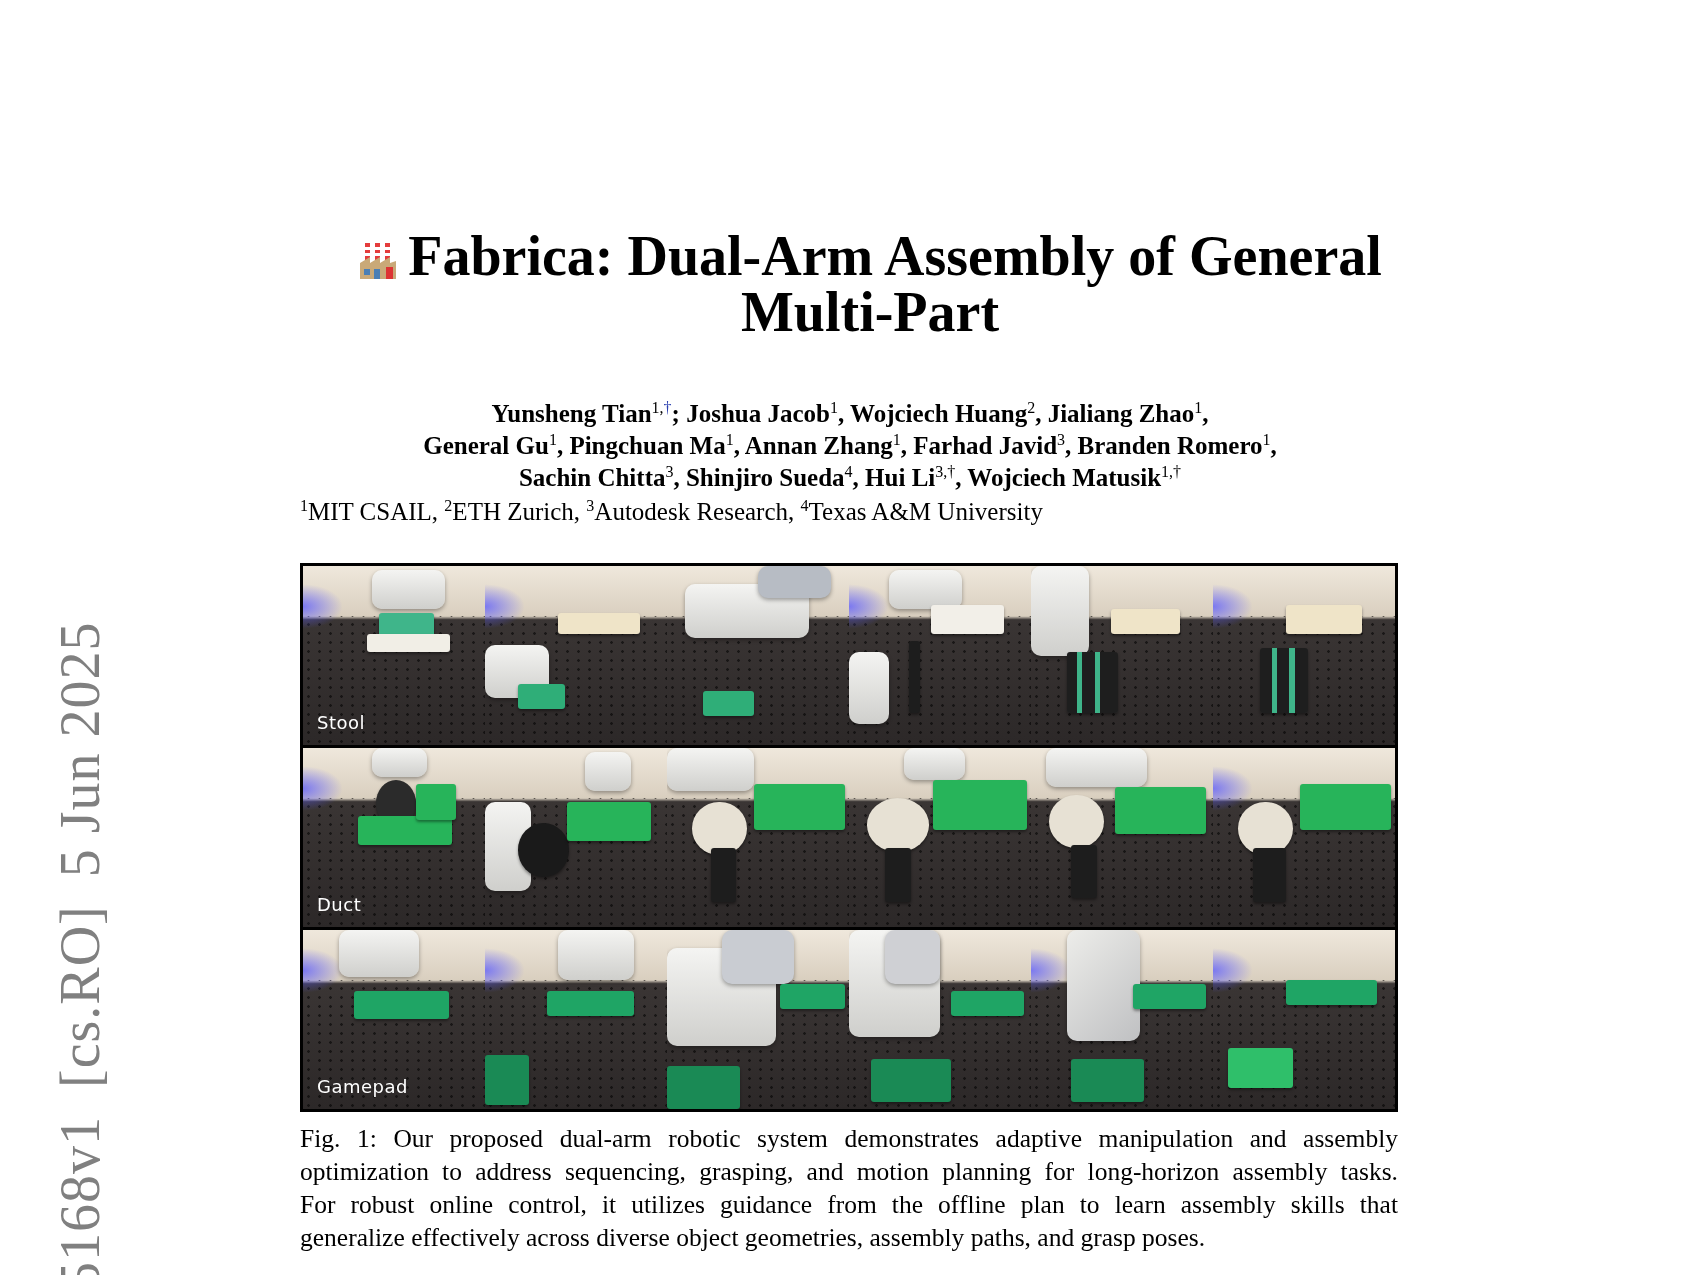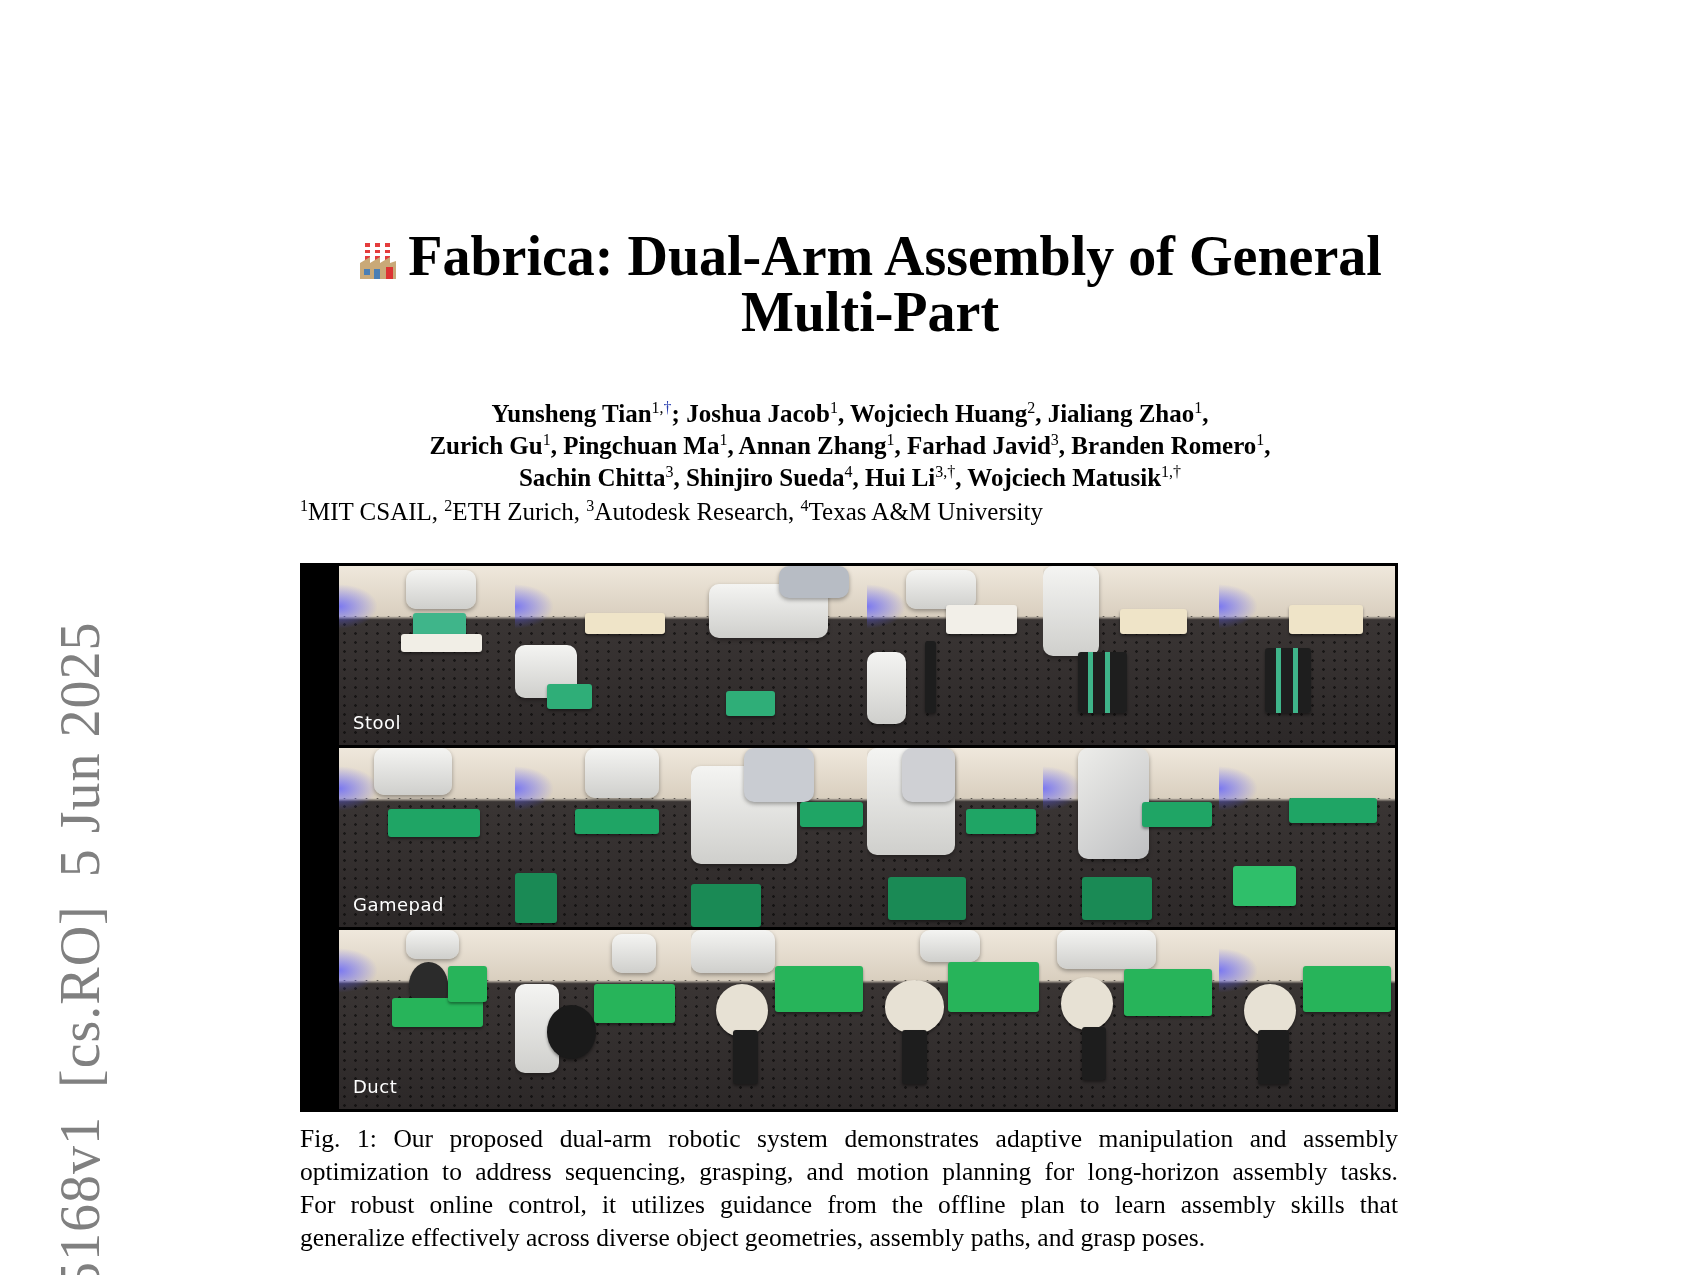--- a/index.html
+++ b/index.html
@@ -33,21 +33,21 @@
   .authors sup { font-weight: normal; font-size: 16px; vertical-align: 9px; line-height: 0; }
   .authors sup.blue { color: #2a3fb0; }
   .affils {
     position: absolute; left: 300px; top: 496px; width: 1100px;
     font-size: 25px; line-height: 32px;
   }
   .affils sup { font-size: 16px; vertical-align: 9px; line-height: 0; }
   .figure {
     position: absolute; left: 300px; top: 563px; width: 1098px; height: 549px;
     background: #000; box-sizing: border-box; border: 3px solid #000;
-    display: grid; grid-template-rows: repeat(3, 1fr); row-gap: 3px; padding-left: 36px;
+    display: grid; grid-template-rows: repeat(3, 1fr); row-gap: 3px;
   }
   .fig-row { display: grid; grid-template-columns: repeat(6, 1fr); position: relative; }
   .panel {
     position: relative; overflow: hidden;
     background:
       radial-gradient(circle, rgba(0,0,0,0.55) 1px, transparent 1.6px) 0 0/11px 9px,
       linear-gradient(180deg, #e9e1d4 0%, #ddd3c3 28%, #3a3534 30%, #2c2828 100%);
   }
   .panel .wall { position: absolute; left: 0; right: 0; top: 0; height: 28%; background: linear-gradient(180deg,#efe8dc,#d9cfbf); }
   .panel .robot {
@@ -96,21 +96,21 @@
 </div>
 
 <div class="authors">
   <span class="row">
     <span>Yunsheng Tian</span><sup>1,</sup><sup class="blue">†</sup><span>; </span>
     <span>Joshua Jacob</span><sup>1</sup><span>, </span>
     <span>Wojciech Huang</span><sup>2</sup><span>, </span>
     <span>Jialiang Zhao</span><sup>1</sup><span>,</span>
   </span>
   <span class="row">
-    <span>Zurich Gu</span><sup>1</sup><span>, </span>
+    <span>General Gu</span><sup>1</sup><span>, </span>
     <span>Pingchuan Ma</span><sup>1</sup><span>, </span>
     <span>Annan Zhang</span><sup>1</sup><span>, </span>
     <span>Farhad Javid</span><sup>3</sup><span>, </span>
     <span>Branden Romero</span><sup>1</sup><span>,</span>
   </span>
   <span class="row">
     <span>Sachin Chitta</span><sup>3</sup><span>, </span>
     <span>Shinjiro Sueda</span><sup>4</sup><span>, </span>
     <span>Hui Li</span><sup>3,†</sup><span>, </span>
     <span>Wojciech Matusik</span><sup>1,†</sup>
@@ -164,20 +164,67 @@
         <div class="part" style="left:40%;top:22%;width:42%;height:16%;background:#efe4c8"></div>
         <div class="part" style="left:26%;top:46%;width:26%;height:36%;background:linear-gradient(90deg,#1e1e1e 0 25%,#3fb58a 25% 35%,#1e1e1e 35% 60%,#3fb58a 60% 72%,#1e1e1e 72%)"></div>
       </div>
     <span class="row-label">Stool</span>
   </div>
 
   <div class="fig-row">
     <div class="panel">
         <div class="wall"></div>
         <div class="glow"></div>
+        <div class="robot" style="left:38%;top:0;width:30%;height:16%"></div>
+        <div class="part" style="left:40%;top:18%;width:22%;height:26%;border-radius:50%;background:#2b2b2b"></div>
+        <div class="part" style="left:30%;top:38%;width:52%;height:16%;background:#27b45a"></div>
+        <div class="part" style="left:62%;top:20%;width:22%;height:20%;background:#27b45a"></div>
+      </div>
+    <div class="panel">
+        <div class="wall"></div>
+        <div class="robot" style="left:0;top:30%;width:25%;height:50%"></div>
+        <div class="part" style="left:18%;top:42%;width:28%;height:30%;border-radius:50%;background:#1a1a1a"></div>
+        <div class="part" style="left:45%;top:30%;width:46%;height:22%;background:#27b45a"></div>
+        <div class="robot" style="left:55%;top:2%;width:25%;height:22%"></div>
+      </div>
+    <div class="panel">
+        <div class="wall"></div>
+        <div class="robot" style="left:0;top:0;width:48%;height:24%"></div>
+        <div class="part" style="left:14%;top:30%;width:30%;height:30%;border-radius:50%;background:#e7e1d4"></div>
+        <div class="part" style="left:24%;top:56%;width:14%;height:30%;background:#1d1d1d"></div>
+        <div class="part" style="left:48%;top:20%;width:50%;height:26%;background:#27b45a"></div>
+      </div>
+    <div class="panel">
+        <div class="wall"></div>
+        <div class="robot" style="left:30%;top:0;width:34%;height:18%"></div>
+        <div class="part" style="left:10%;top:28%;width:34%;height:30%;border-radius:50%;background:#e7e1d4"></div>
+        <div class="part" style="left:20%;top:56%;width:14%;height:30%;background:#1d1d1d"></div>
+        <div class="part" style="left:46%;top:18%;width:52%;height:28%;background:#27b45a"></div>
+      </div>
+    <div class="panel">
+        <div class="wall"></div>
+        <div class="robot" style="left:8%;top:0;width:56%;height:22%"></div>
+        <div class="part" style="left:10%;top:26%;width:30%;height:30%;border-radius:50%;background:#e7e1d4"></div>
+        <div class="part" style="left:22%;top:54%;width:14%;height:30%;background:#1d1d1d"></div>
+        <div class="part" style="left:46%;top:22%;width:50%;height:26%;background:#27b45a"></div>
+      </div>
+    <div class="panel">
+        <div class="wall"></div>
+        <div class="glow"></div>
+        <div class="part" style="left:14%;top:30%;width:30%;height:30%;border-radius:50%;background:#e7e1d4"></div>
+        <div class="part" style="left:22%;top:56%;width:18%;height:30%;background:#1d1d1d"></div>
+        <div class="part" style="left:48%;top:20%;width:50%;height:26%;background:#27b45a"></div>
+      </div>
+    <span class="row-label">Duct</span>
+  </div>
+
+  <div class="fig-row">
+    <div class="panel">
+        <div class="wall"></div>
+        <div class="glow"></div>
         <div class="robot" style="left:20%;top:0;width:44%;height:26%"></div>
         <div class="part" style="left:28%;top:34%;width:52%;height:16%;background:#1fa565"></div>
       </div>
     <div class="panel">
         <div class="wall"></div>
         <div class="glow"></div>
         <div class="robot" style="left:40%;top:0;width:42%;height:28%"></div>
         <div class="part" style="left:34%;top:34%;width:48%;height:14%;background:#1fa565"></div>
         <div class="part" style="left:0;top:70%;width:24%;height:28%;background:#1a8a55"></div>
       </div>
@@ -202,67 +249,20 @@
         <div class="part" style="left:56%;top:30%;width:40%;height:14%;background:#1fa565"></div>
         <div class="part" style="left:22%;top:72%;width:40%;height:24%;background:#1a8a55"></div>
       </div>
     <div class="panel">
         <div class="wall"></div>
         <div class="glow"></div>
         <div class="part" style="left:40%;top:28%;width:50%;height:14%;background:#1fa565"></div>
         <div class="part" style="left:8%;top:66%;width:36%;height:22%;background:#2fbf6a"></div>
       </div>
     <span class="row-label">Gamepad</span>
-  </div>
-
-  <div class="fig-row">
-    <div class="panel">
-        <div class="wall"></div>
-        <div class="glow"></div>
-        <div class="robot" style="left:38%;top:0;width:30%;height:16%"></div>
-        <div class="part" style="left:40%;top:18%;width:22%;height:26%;border-radius:50%;background:#2b2b2b"></div>
-        <div class="part" style="left:30%;top:38%;width:52%;height:16%;background:#27b45a"></div>
-        <div class="part" style="left:62%;top:20%;width:22%;height:20%;background:#27b45a"></div>
-      </div>
-    <div class="panel">
-        <div class="wall"></div>
-        <div class="robot" style="left:0;top:30%;width:25%;height:50%"></div>
-        <div class="part" style="left:18%;top:42%;width:28%;height:30%;border-radius:50%;background:#1a1a1a"></div>
-        <div class="part" style="left:45%;top:30%;width:46%;height:22%;background:#27b45a"></div>
-        <div class="robot" style="left:55%;top:2%;width:25%;height:22%"></div>
-      </div>
-    <div class="panel">
-        <div class="wall"></div>
-        <div class="robot" style="left:0;top:0;width:48%;height:24%"></div>
-        <div class="part" style="left:14%;top:30%;width:30%;height:30%;border-radius:50%;background:#e7e1d4"></div>
-        <div class="part" style="left:24%;top:56%;width:14%;height:30%;background:#1d1d1d"></div>
-        <div class="part" style="left:48%;top:20%;width:50%;height:26%;background:#27b45a"></div>
-      </div>
-    <div class="panel">
-        <div class="wall"></div>
-        <div class="robot" style="left:30%;top:0;width:34%;height:18%"></div>
-        <div class="part" style="left:10%;top:28%;width:34%;height:30%;border-radius:50%;background:#e7e1d4"></div>
-        <div class="part" style="left:20%;top:56%;width:14%;height:30%;background:#1d1d1d"></div>
-        <div class="part" style="left:46%;top:18%;width:52%;height:28%;background:#27b45a"></div>
-      </div>
-    <div class="panel">
-        <div class="wall"></div>
-        <div class="robot" style="left:8%;top:0;width:56%;height:22%"></div>
-        <div class="part" style="left:10%;top:26%;width:30%;height:30%;border-radius:50%;background:#e7e1d4"></div>
-        <div class="part" style="left:22%;top:54%;width:14%;height:30%;background:#1d1d1d"></div>
-        <div class="part" style="left:46%;top:22%;width:50%;height:26%;background:#27b45a"></div>
-      </div>
-    <div class="panel">
-        <div class="wall"></div>
-        <div class="glow"></div>
-        <div class="part" style="left:14%;top:30%;width:30%;height:30%;border-radius:50%;background:#e7e1d4"></div>
-        <div class="part" style="left:22%;top:56%;width:18%;height:30%;background:#1d1d1d"></div>
-        <div class="part" style="left:48%;top:20%;width:50%;height:26%;background:#27b45a"></div>
-      </div>
-    <span class="row-label">Duct</span>
   </div>
 </div>
 
 <div class="caption">
   <div>Fig. 1: Our proposed dual-arm robotic system demonstrates adaptive manipulation and assembly</div>
   <div>optimization to address sequencing, grasping, and motion planning for long-horizon assembly tasks.</div>
   <div>For robust online control, it utilizes guidance from the offline plan to learn assembly skills that</div>
   <div class="last">generalize effectively across diverse object geometries, assembly paths, and grasp poses.</div>
 </div>
 

